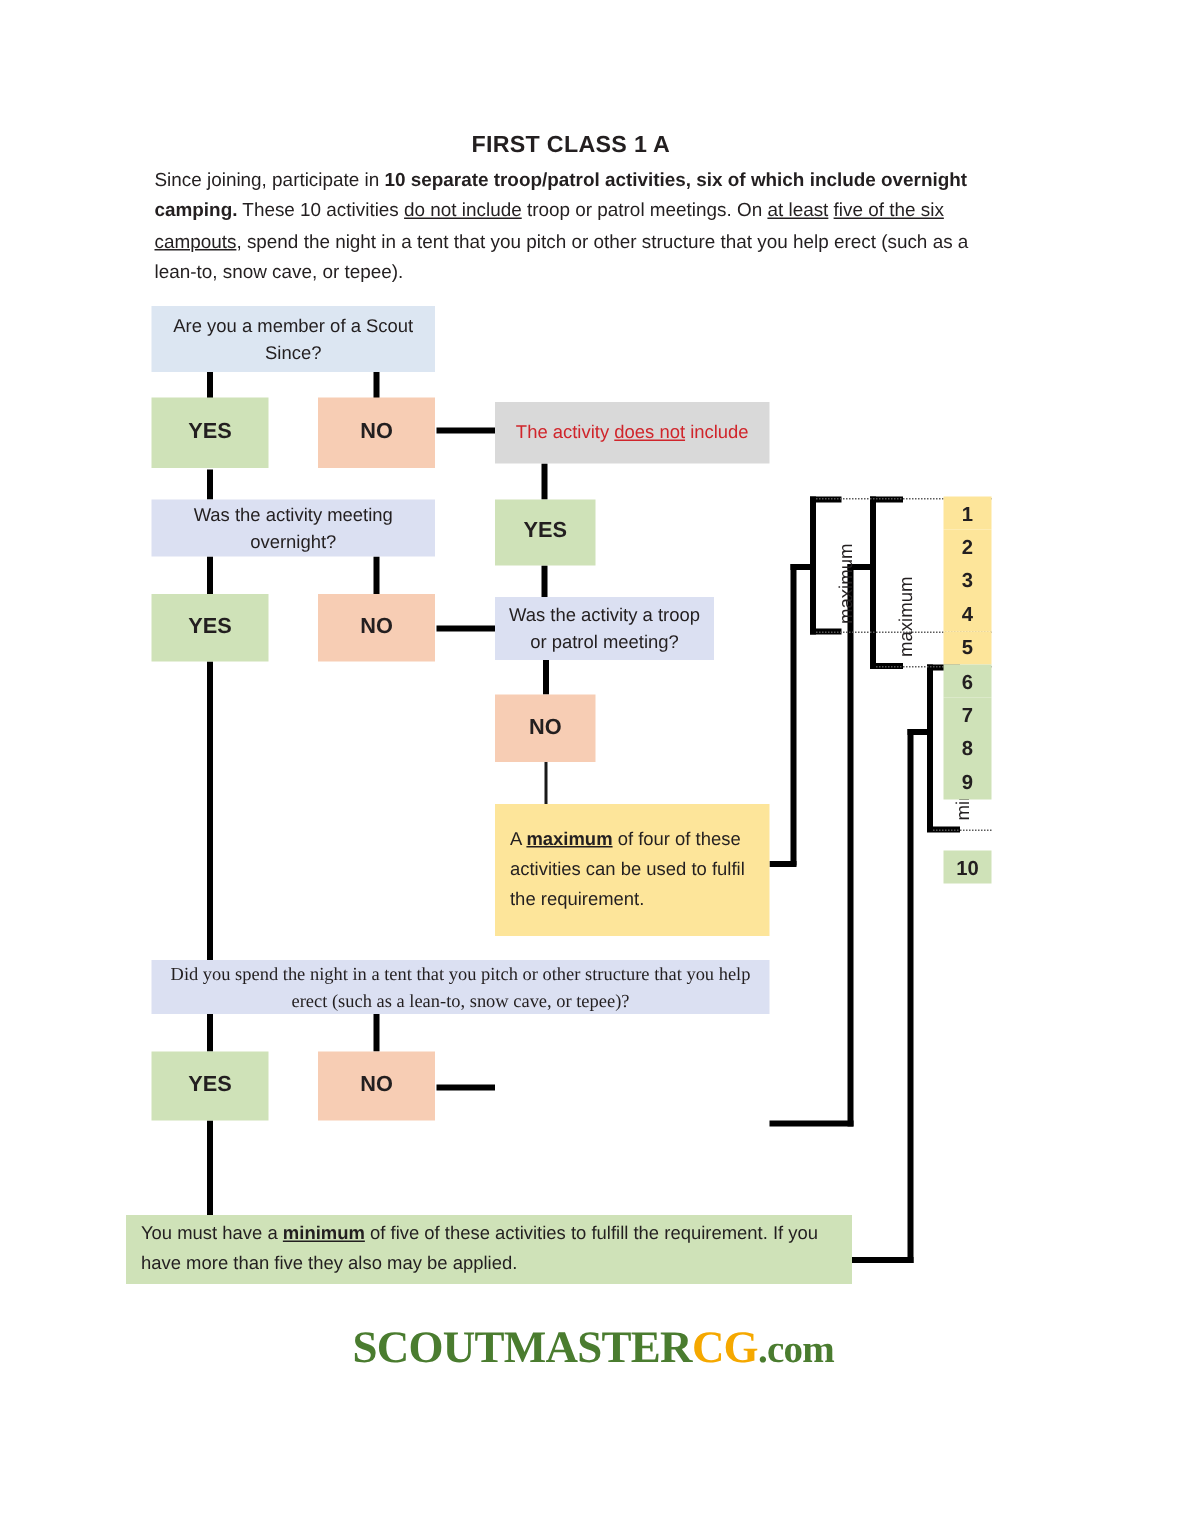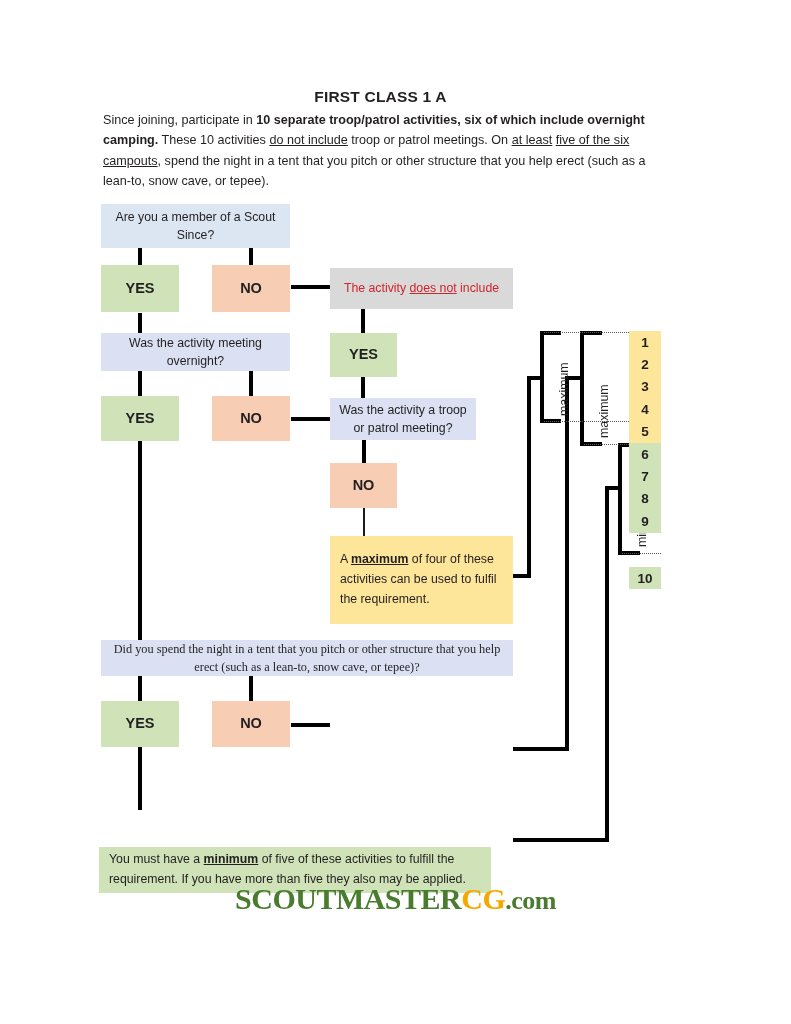--- a/index.html
+++ b/index.html
@@ -228,19 +228,19 @@
 
   <div class="box amber left-text" style="left:330px;top:536px;width:183px;height:88px;">
     <span style="line-height:1.62;"><span>A </span><b>maximum</b><span> of four of these activities can be used to fulfil the requirement.</span></span>
   </div>
 
   <div class="box q2" style="left:101px;top:640px;width:412px;height:36px;font-family:Liberation Serif, serif;">Did you spend the night in a tent that you pitch or other structure that you help erect (such as a lean-to, snow cave, or tepee)?</div>
 
   <div class="box yes" style="left:101px;top:701px;width:78px;height:46px;">YES</div>
   <div class="box no" style="left:212px;top:701px;width:78px;height:46px;">NO</div>
 
-  <div class="box green left-text" style="left:99px;top:810px;width:392px;height:46px;margin-top:37px;">
+  <div class="box green left-text" style="left:84px;top:810px;width:484px;height:46px;">
     <span style="line-height:1.62;"><span>You must have a </span><b>minimum</b><span> of five of these activities to fulfill the requirement. If you have more than five they also may be applied.</span></span>
   </div>
 
   <div id="logo"><span class="g1">SCOUTMASTER</span><span class="o1">CG</span><span class="dom">.com</span></div>
 
 </div>
 
 </body></html>

